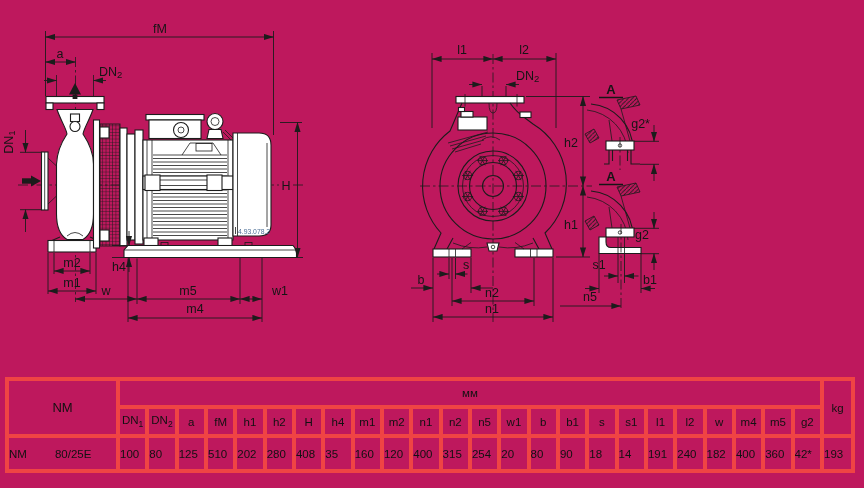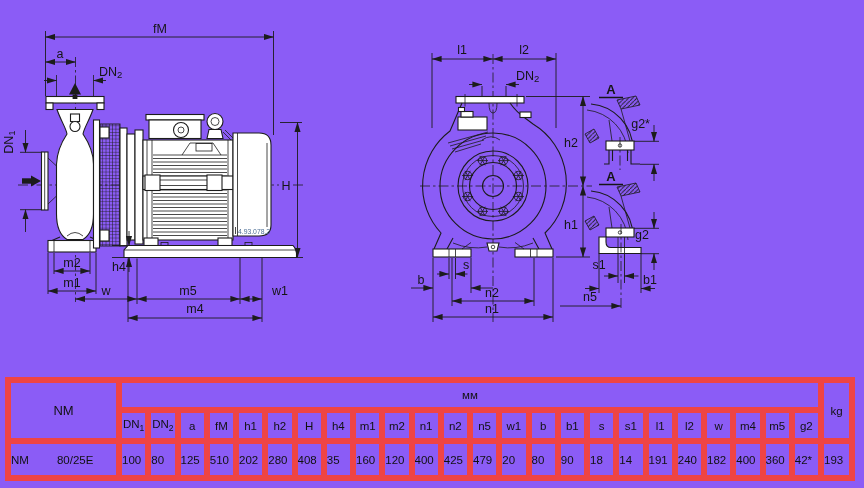--- a/index.html
+++ b/index.html
@@ -1,31 +1,31 @@
 <!DOCTYPE html>
 <html><head>
 <meta charset="utf-8">
 <style>
   html,body{margin:0;padding:0;background:#ffffff;}
-  #stage{position:relative;width:864px;height:488px;background:#8b5cf6;overflow:hidden;
+  #stage{position:relative;width:864px;height:488px;background:#be185d;overflow:hidden;
          font-family:"Liberation Sans",sans-serif;}
   svg{position:absolute;left:0;top:0;}
   svg text{font-family:"Liberation Sans",sans-serif;font-size:12.5px;fill:#151515;}
   .sub{font-size:9.5px;}
   .lblb{font-weight:bold;font-size:13px;}
   .pn{font-size:6.8px;fill:#4d6f96;}
   .oln{fill:none;stroke:#1c1c1c;stroke-width:1.1;}
   .olnw{fill:#ffffff;stroke:#1c1c1c;stroke-width:1.1;}
   .thin{fill:none;stroke:#1c1c1c;stroke-width:0.8;}
   .dim{fill:none;stroke:#1c1c1c;stroke-width:0.9;}
   .cl{fill:none;stroke:#1c1c1c;stroke-width:0.8;stroke-dasharray:10 3 2.5 3;}
   
   table.dims{position:absolute;left:5px;top:377px;width:850px;border-collapse:collapse;
     table-layout:fixed;font-size:11.5px;color:#111;}
-  table.dims th,table.dims td{border:6px solid #ef4444;vertical-align:middle;
+  table.dims th,table.dims td{border:4px solid #ef4444;vertical-align:middle;
     padding:0;font-weight:400;overflow:hidden;}
   table.dims{border:2px solid #161616;}
   .rowu th{height:24px;}
   .rowh th{height:25px;margin-top:36px;}
   .rowd td{height:31px;}
   th.series{font-weight:bold;font-size:13px;}
   td.model{text-align:left;padding-left:10px;}
   td.model .gap{margin-left:28px;}
   table.dims sub{font-size:8.5px;}
 </style>
@@ -358,22 +358,22 @@
     <td>80</td>
     <td>125</td>
     <td>510</td>
     <td>202</td>
     <td>280</td>
     <td>408</td>
     <td>35</td>
     <td>160</td>
     <td>120</td>
     <td>400</td>
-    <td>425</td>
-    <td>479</td>
+    <td>315</td>
+    <td>254</td>
     <td>20</td>
     <td>80</td>
     <td>90</td>
     <td>18</td>
     <td>14</td>
     <td>191</td>
     <td>240</td>
     <td>182</td>
     <td>400</td>
     <td>360</td>

